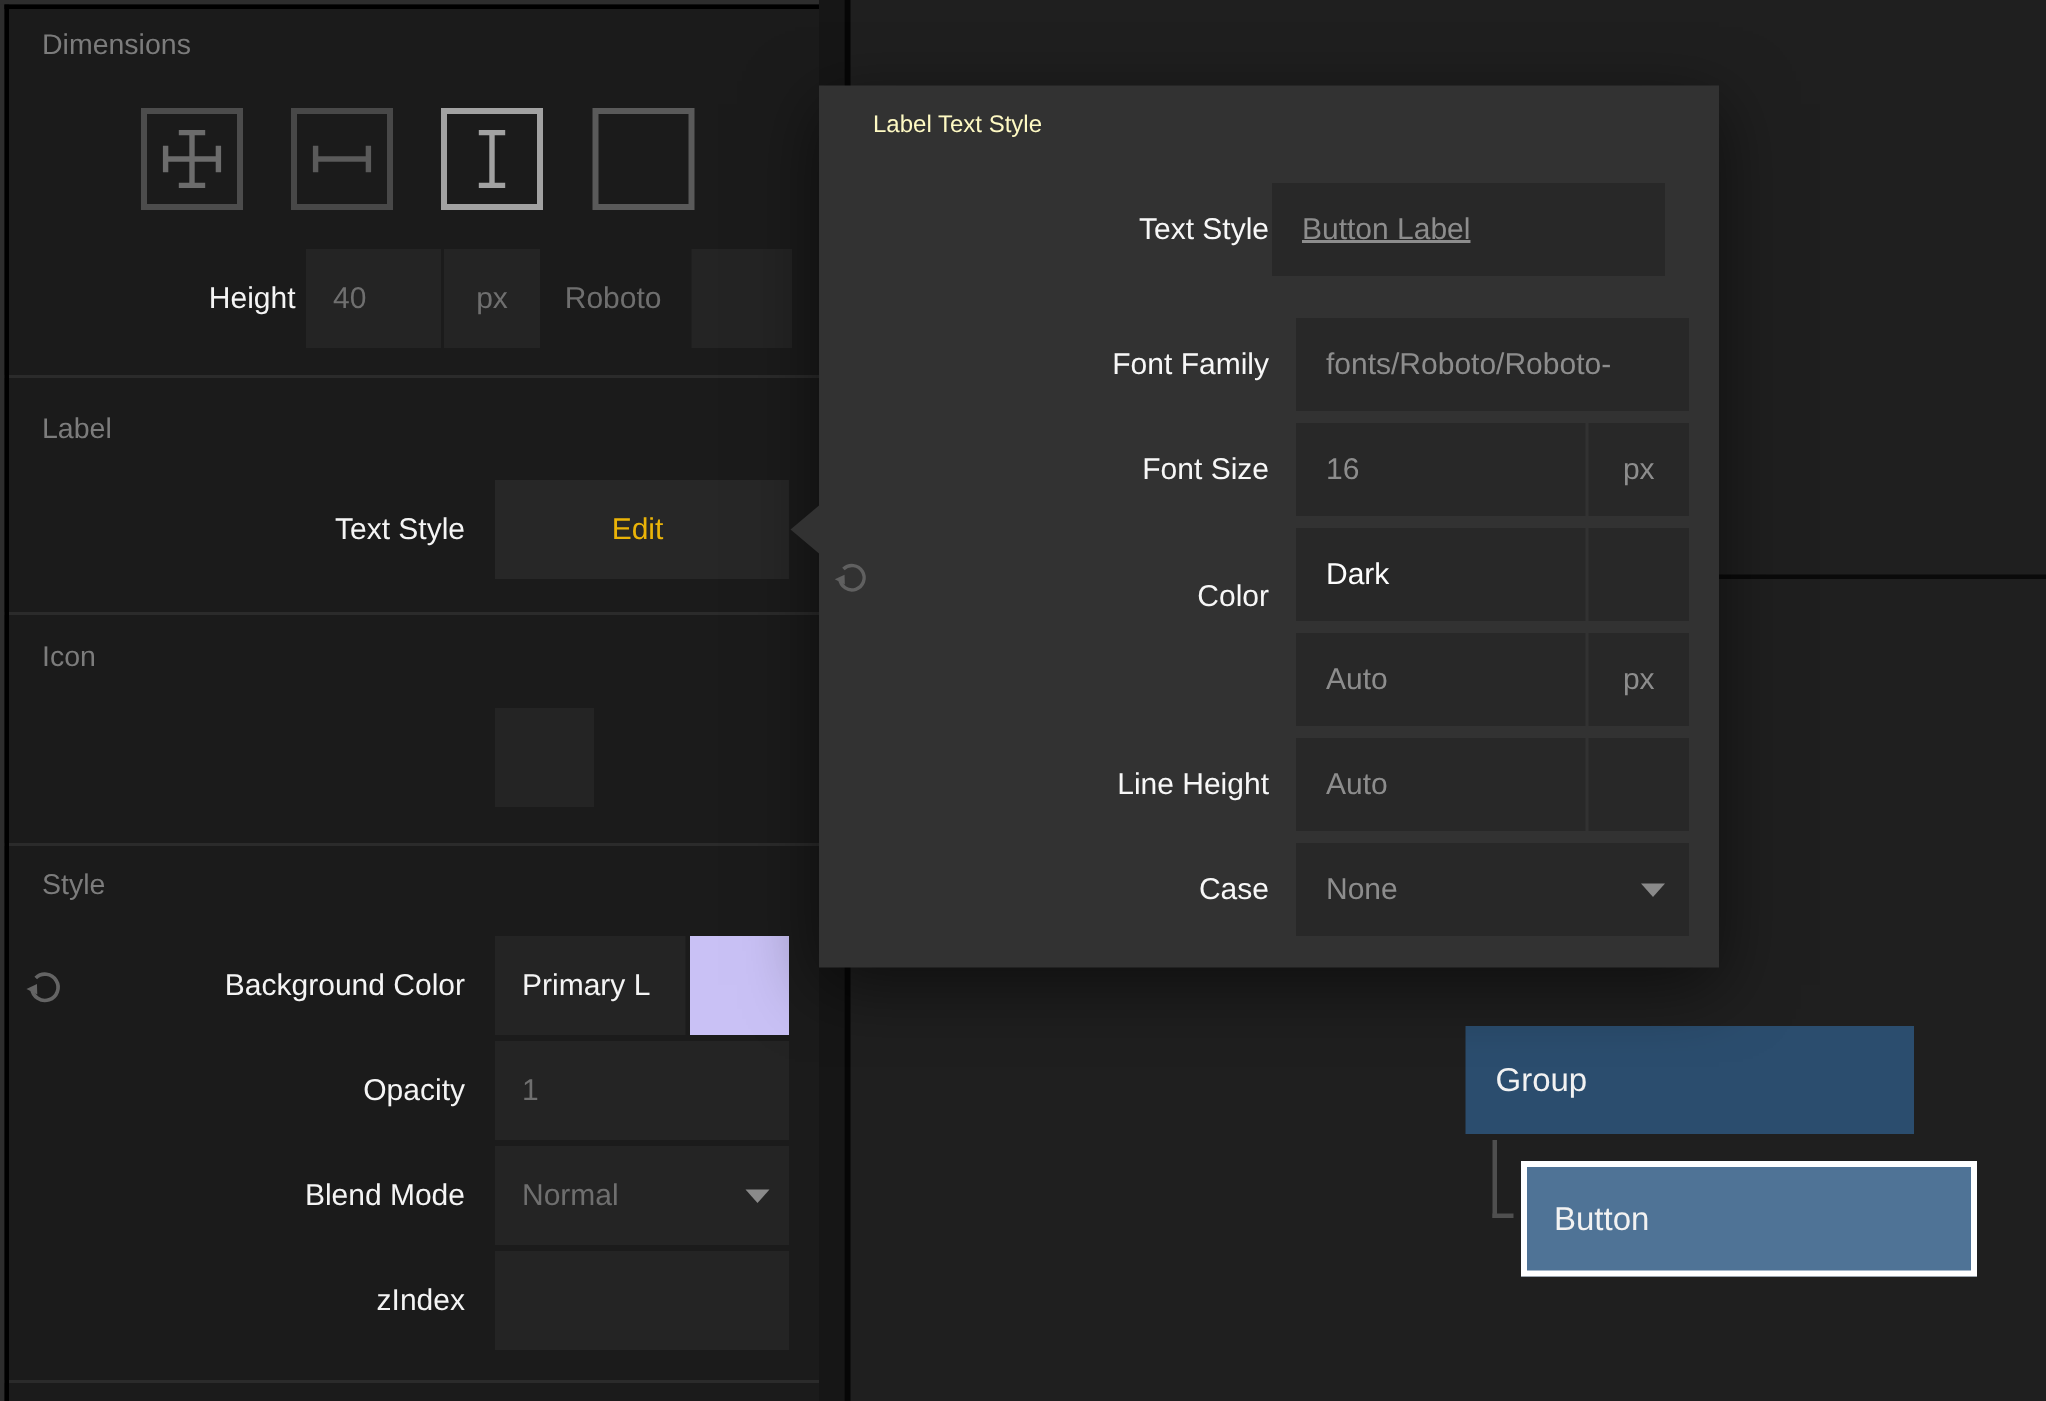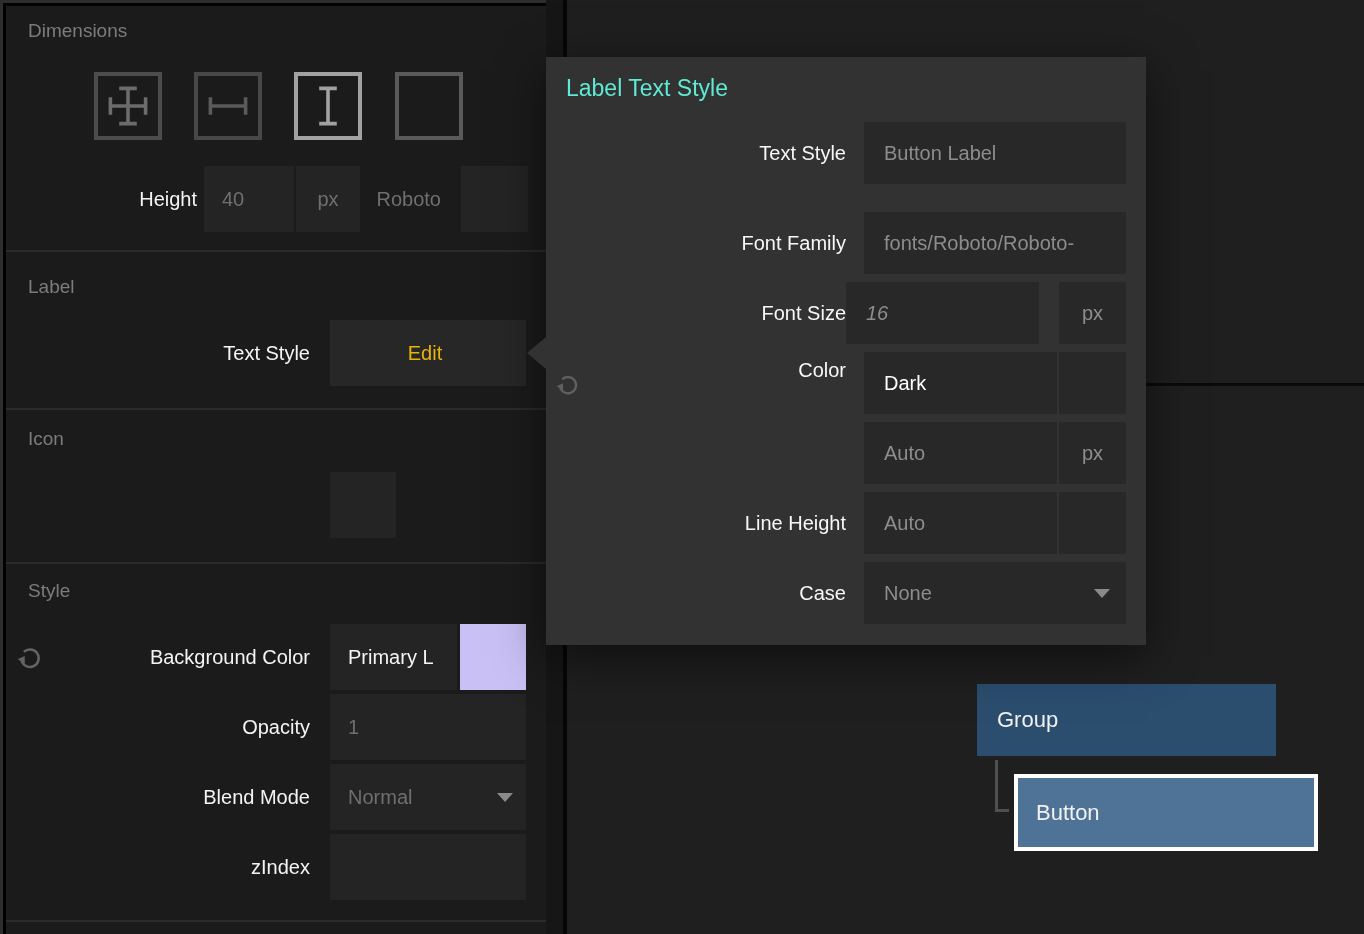--- a/index.html
+++ b/index.html
@@ -25,21 +25,21 @@
   .caret{position:absolute;width:0;height:0;border-left:8px solid transparent;
          border-right:8px solid transparent;border-top:9px solid #8a8a8a;}
   .reset{position:absolute;}
   .reset svg{display:block;}
   
   .popup{position:absolute;left:546px;top:57px;width:600px;height:588px;background:#323232;
          box-shadow:0 12px 45px rgba(0,0,0,0.55);}
   .popup-arrow{position:absolute;left:-19px;top:280px;width:0;height:0;
          border-top:16px solid transparent;border-bottom:16px solid transparent;
          border-right:19px solid #323232;}
-  .popup-title{position:absolute;left:20px;top:18px;color:#5eead4;font-size:23px;}
+  .popup-title{position:absolute;left:36px;top:18px;color:#fef9c3;font-size:16px;}
   .p-lbl{position:absolute;left:0;width:300px;display:flex;align-items:center;
          justify-content:flex-end;color:#f7f7f7;font-size:20px;white-space:nowrap;}
   .p-field{position:absolute;background:#282828;display:flex;align-items:center;
          color:#8d8d8d;font-size:20px;padding-left:20px;overflow:hidden;white-space:nowrap;}
   .p-field.center{justify-content:center;padding-left:0;}
   .p-field.bright{color:#fdfdfd;}
   
   .gutter{position:absolute;left:546px;top:0;width:17px;height:934px;background:#161616;}
   .vsplit{position:absolute;left:563px;top:0;width:4px;height:934px;background:#060606;}
   .canvas-hline{position:absolute;left:566px;top:383px;width:798px;height:3px;background:#0a0a0a;}
@@ -161,46 +161,46 @@
     </div>
 
     <div class="divider" style="top:920px;"></div>
   </div>
 
   <div class="popup">
     <div class="popup-arrow"></div>
     <div class="popup-title">Label Text Style</div>
 
     <div class="p-lbl" style="top:65px;height:62px;">Text Style</div>
-    <div class="p-field" style="left:318px;top:65px;width:262px;height:62px;">
+    <div class="p-field" style="left:302px;top:65px;width:262px;height:62px;text-decoration:underline;">
       <span>Button Label</span>
     </div>
 
     <div class="p-lbl" style="top:155px;height:62px;">Font Family</div>
     <div class="p-field" style="left:318px;top:155px;width:262px;height:62px;">
       <span>fonts/Roboto/Roboto-</span>
     </div>
 
     <div class="p-lbl" style="top:225px;height:62px;">Font Size</div>
-    <div class="p-field" style="left:300px;top:225px;width:193px;height:62px;font-style:italic;">
+    <div class="p-field" style="left:318px;top:225px;width:193px;height:62px;">
       <span>16</span>
     </div>
     <div class="p-field center" style="left:513px;top:225px;width:67px;height:62px;">
       <span>px</span>
     </div>
 
     <button class="reset" style="left:9px;top:314px;width:26px;height:26px;background:none;border:none;padding:0;">
       <span>
         <svg width="26" height="26" viewBox="0 0 24 24">
           <path d="M6.7 7.7 A 7.5 7.5 0 1 1 4.5 13.7" fill="none" stroke="#606060" stroke-width="2.1"></path>
           <polygon points="7.4,11.2 1.4,14.0 7.6,17.2" fill="#606060"></polygon>
         </svg>
       </span>
     </button>
-    <div class="p-lbl" style="top:282px;height:62px;">Color</div>
+    <div class="p-lbl" style="top:310px;height:62px;">Color</div>
     <div class="p-field bright" style="left:318px;top:295px;width:193px;height:62px;">
       <span>Dark</span>
     </div>
     <div class="p-field" style="left:513px;top:295px;width:67px;height:62px;"></div>
 
     <div class="p-field" style="left:318px;top:365px;width:193px;height:62px;">
       <span>Auto</span>
     </div>
     <div class="p-field center" style="left:513px;top:365px;width:67px;height:62px;">
       <span>px</span>

